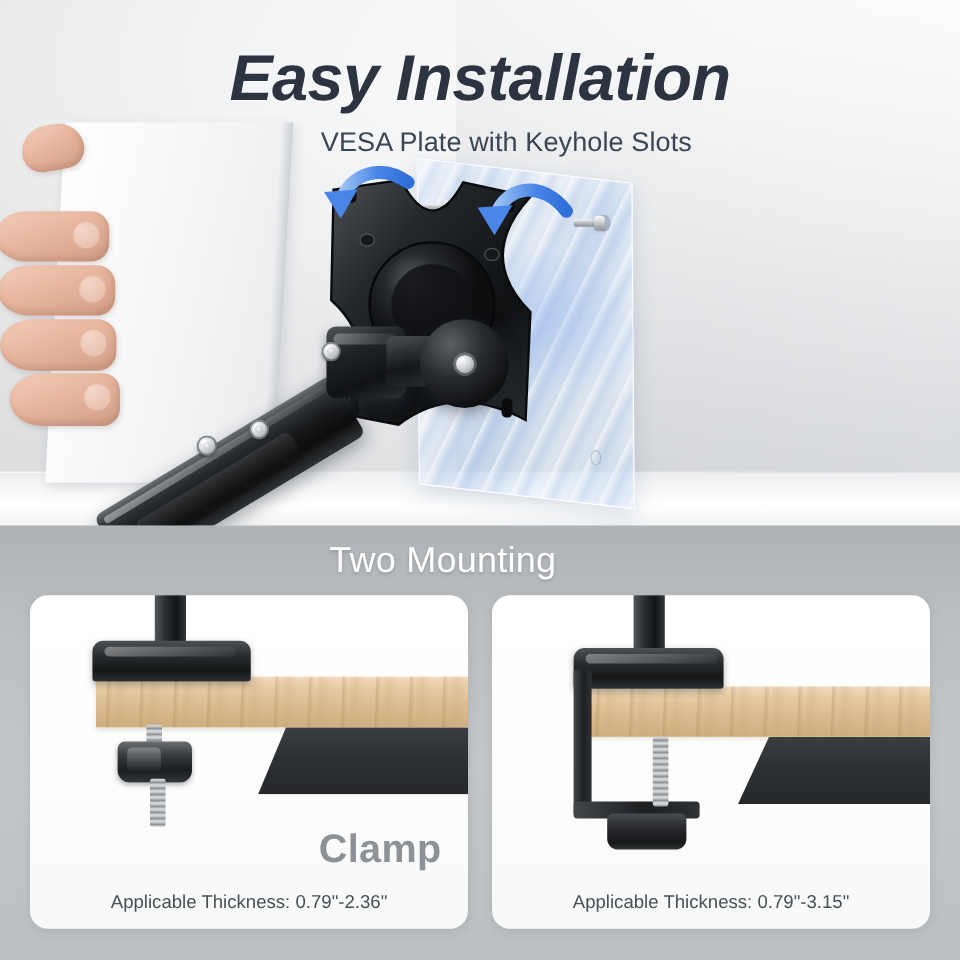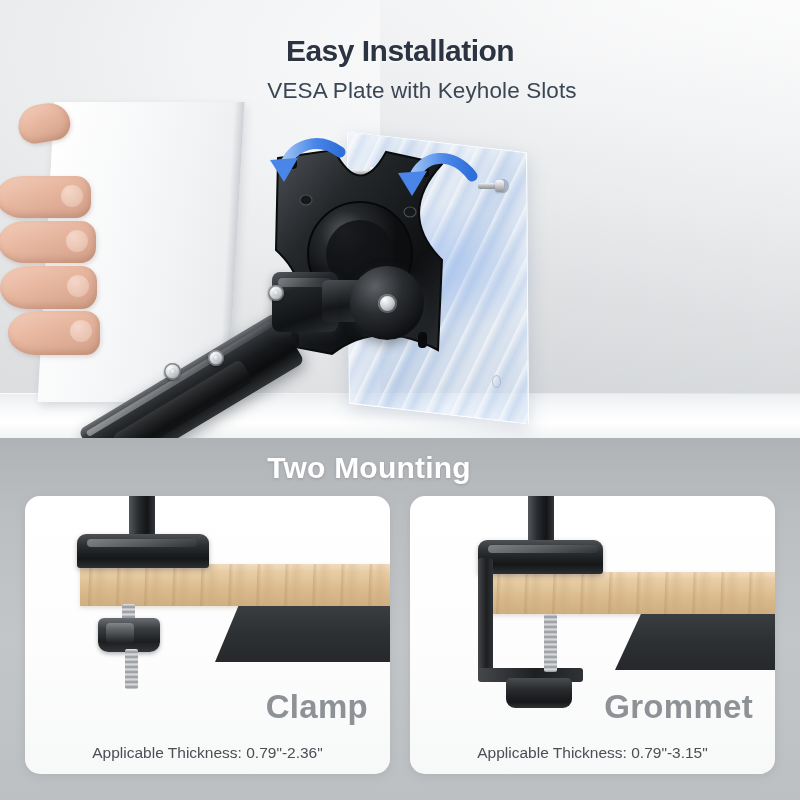--- a/index.html
+++ b/index.html
@@ -30,23 +30,24 @@
     position:absolute; left:0; bottom:0; width:800px; height:44px;
     background:linear-gradient(180deg,#eceef0 0%,#f7f8f9 30%,#ffffff 65%,#f2f3f4 100%);
   }
   .floor-edge {
     position:absolute; left:0; bottom:42px; width:800px; height:3px;
     background:linear-gradient(90deg, rgba(255,255,255,0.9), rgba(224,226,229,0.9));
   }
 
   .title-wrap { position:absolute; left:0; top:34px; width:800px; text-align:center; z-index:30; }
   .main-title {
-    font-size:30px; font-weight:700; letter-spacing:-0.5px;
+    font-size:54px; font-weight:700; letter-spacing:-0.5px;
     color:#2b3440;
     text-shadow:0 1px 2px rgba(255,255,255,0.7);
+    font-style:italic;
   }
   .sub-title {
     margin-top:10px;
     font-size:22.5px; font-weight:400; letter-spacing:0.1px;
     color:#3b4654;
     padding-left:44px;
   }
 
   
   .hand-panel { position:absolute; left:-6px; top:106px; width:230px; height:300px; z-index:14; }
@@ -196,21 +197,21 @@
   
   .vesa { position:absolute; left:200px; top:-108px; width:200px; height:250px; z-index:-1; }
 
   
   .bottom-section {
     position:absolute; left:0; top:438px; width:800px; height:362px;
     background:linear-gradient(180deg,#b0b3b6 0%,#bcbfc2 22%,#c3c6c8 55%,#bdc0c3 100%);
   }
   .two-mounting {
     position:absolute; left:0; top:13px; width:738px; text-align:center;
-    font-size:30px; font-weight:700; color:#ffffff; letter-spacing:0.2px;
+    font-size:30px; font-weight:400; color:#ffffff; letter-spacing:0.2px;
     text-shadow:0 1px 3px rgba(90,95,100,0.35);
   }
   .cards { position:absolute; left:0; top:58px; width:702px; height:300px; }
   .card {
     position:absolute; top:0; width:365px; height:278px;
     background:linear-gradient(180deg,#ffffff 0%,#fdfdfd 55%,#f7f8f8 100%);
     border-radius:15px;
     box-shadow:0 2px 8px rgba(120,124,128,0.22);
     overflow:hidden;
   }
@@ -441,20 +442,19 @@
           </div>
           <div class="desk-under" style="left:205px; top:118px; width:185px; clip-path:polygon(14% 0, 100% 0, 100% 100%, 0 100%);"></div>
 
           <div class="post" style="left:118px; top:-6px; height:50px;"></div>
           <div class="clamp-top" style="left:68px; top:44px; width:125px;"></div>
           <div class="c-arm" style="left:68px; top:62px; width:15px; height:122px;"></div>
           <div class="c-arm" style="left:68px; top:172px; width:105px; height:14px;"></div>
           <div class="screw-rod" style="left:134px; top:118px; height:58px;"></div>
           <div class="grommet-pad" style="left:96px; top:182px;"></div>
         </div>
-        <div class="card-label">Grommet</div>
         <div class="card-note">Applicable Thickness: 0.79"-3.15"</div>
       </div>
 
     </div>
   </div>
 
 </div>
 
 </body></html>

